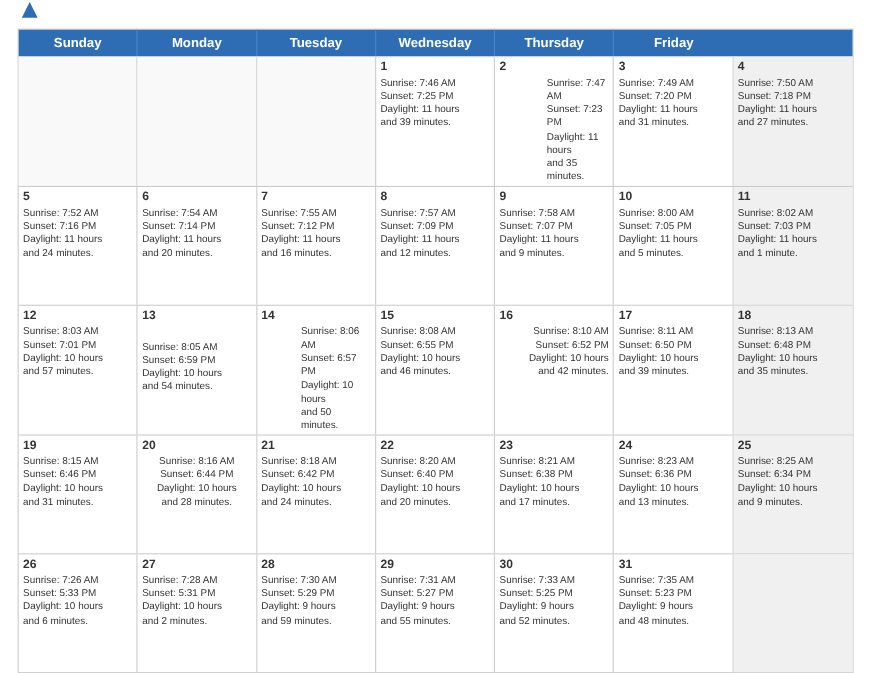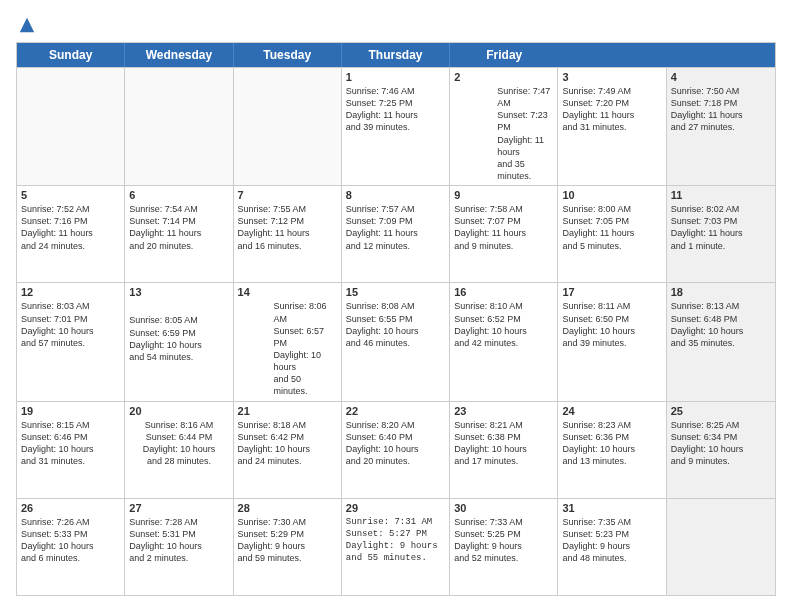--- a/index.html
+++ b/index.html
@@ -6,21 +6,21 @@
     body {
       font-family: Arial, sans-serif;
       background: #fff;
       width: 792px;
       height: 612px;
       overflow: hidden;
     }
     .page {
       width: 792px;
       height: 612px;
-      padding: 16px 16px;
+      padding: 0 16px;
       display: flex;
       flex-direction: column;
     }
     .header {
       display: flex;
       align-items: flex-start;
       justify-content: space-between;
       margin-bottom: 8px;
     }
     .logo {
@@ -130,22 +130,23 @@
     </div>
     <div class="title-section">
       <div class="month-title"></div>
       <div class="subtitle"></div>
     </div>
   </div>
 
   <div class="calendar">
     <div class="cal-header" id="cal-header">
         <div class="cal-header-cell">Sunday</div>
+        <div class="cal-header-cell">Monday</div>
+        <div class="cal-header-cell">Tuesday</div>
         <div class="cal-header-cell">Wednesday</div>
-        <div class="cal-header-cell">Tuesday</div>
         <div class="cal-header-cell">Thursday</div>
         <div class="cal-header-cell">Friday</div>
       </div>
     <div class="cal-body" id="cal-body">
         <div class="cal-row">
           <div class="cal-cell empty"></div>
           <div class="cal-cell empty"></div>
           <div class="cal-cell empty"></div>
           <div class="cal-cell">
             <span class="day-num">1</span>
@@ -251,21 +252,21 @@
           </div>
           <div class="cal-cell">
             <span class="day-num">15</span>
             <div class="cell-text" style="white-space: pre-line;">Sunrise: 8:08 AM
 Sunset: 6:55 PM
 Daylight: 10 hours
 and 46 minutes.</div>
           </div>
           <div class="cal-cell">
             <span class="day-num">16</span>
-            <div class="cell-text" style="white-space: pre-line;">Sunrise: 8:10 AM
+            <div class="cell-text" style="white-space: pre-line; text-align: right;">Sunrise: 8:10 AM
 Sunset: 6:52 PM
 Daylight: 10 hours
 and 42 minutes.</div>
           </div>
           <div class="cal-cell">
             <span class="day-num">17</span>
             <div class="cell-text" style="white-space: pre-line;">Sunrise: 8:11 AM
 Sunset: 6:50 PM
 Daylight: 10 hours
 and 39 minutes.</div>
@@ -346,21 +347,21 @@
           </div>
           <div class="cal-cell">
             <span class="day-num">28</span>
             <div class="cell-text" style="white-space: pre-line;">Sunrise: 7:30 AM
 Sunset: 5:29 PM
 Daylight: 9 hours
 and 59 minutes.</div>
           </div>
           <div class="cal-cell">
             <span class="day-num">29</span>
-            <div class="cell-text" style="white-space: pre-line; font-family: Liberation Mono, monospace;">Sunrise: 7:31 AM
+            <div class="cell-text" style="white-space: pre-line;">Sunrise: 7:31 AM
 Sunset: 5:27 PM
 Daylight: 9 hours
 and 55 minutes.</div>
           </div>
           <div class="cal-cell">
             <span class="day-num">30</span>
             <div class="cell-text" style="white-space: pre-line;">Sunrise: 7:33 AM
 Sunset: 5:25 PM
 Daylight: 9 hours
 and 52 minutes.</div>

